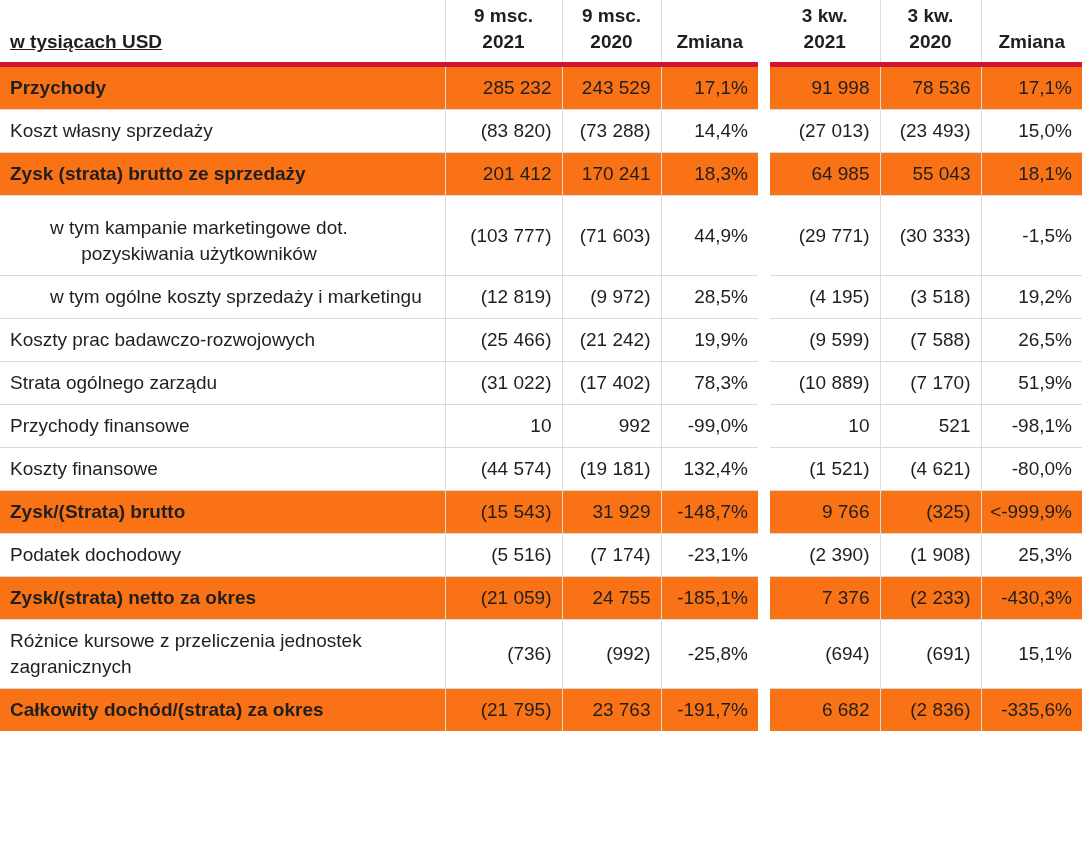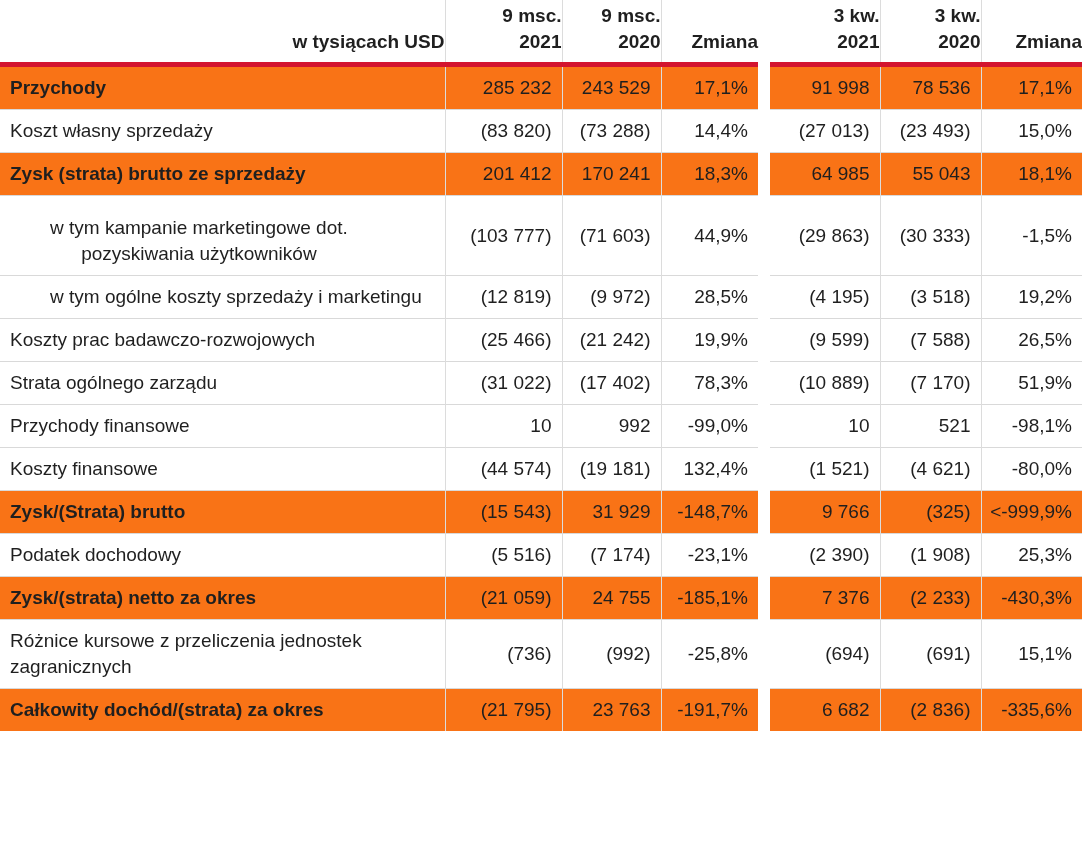--- a/index.html
+++ b/index.html
@@ -15,25 +15,25 @@
   col.c-n1 { width:117px; }
   col.c-n2 { width:99px; }
   col.c-n3 { width:97px; }
   col.c-gap { width:12px; }
   col.c-n4 { width:110px; }
   col.c-n5 { width:101px; }
   col.c-n6 { width:101px; }
 
   
   thead th {
-    vertical-align:bottom; font-weight:bold; text-align:right;
+    vertical-align:bottom; font-weight:bold; text-align:center;
     border-bottom:5px solid #d3142f; padding-bottom:7px; height:55px;
     line-height:26px;
   }
-  thead th.label-h { text-align:right; padding-left:18px; }
+  thead th.label-h { text-align:left; padding-left:10px;text-decoration:underline; }
   thead th.gap-h { border:none; }
 
   
   tbody tr { height:28px; }
   tbody td {
     border-top:1px solid #d9d9d9; vertical-align:middle;
     line-height:26px;
   }
   tbody td.gap { border:none; background:#ffffff !important; }
   tbody tr.shaded td { background:#f97316; }
@@ -130,21 +130,21 @@
           <td class="num">55 043</td>
           <td class="num">18,1%</td>
         </tr>
         <tr>
           <td class="label"><span class="center-block">w tym kampanie marketingowe dot.
 pozyskiwania użytkowników</span></td>
           <td class="num">(103 777)</td>
           <td class="num">(71 603)</td>
           <td class="num">44,9%</td>
           <td class="gap"></td>
-          <td class="num">(29 863)</td>
+          <td class="num">(29 771)</td>
           <td class="num">(30 333)</td>
           <td class="num">-1,5%</td>
         </tr>
         <tr>
           <td class="label">
             <span class="indent-block">w tym ogólne koszty sprzedaży i marketingu</span>
           </td>
           <td class="num">(12 819)</td>
           <td class="num">(9 972)</td>
           <td class="num">28,5%</td>

